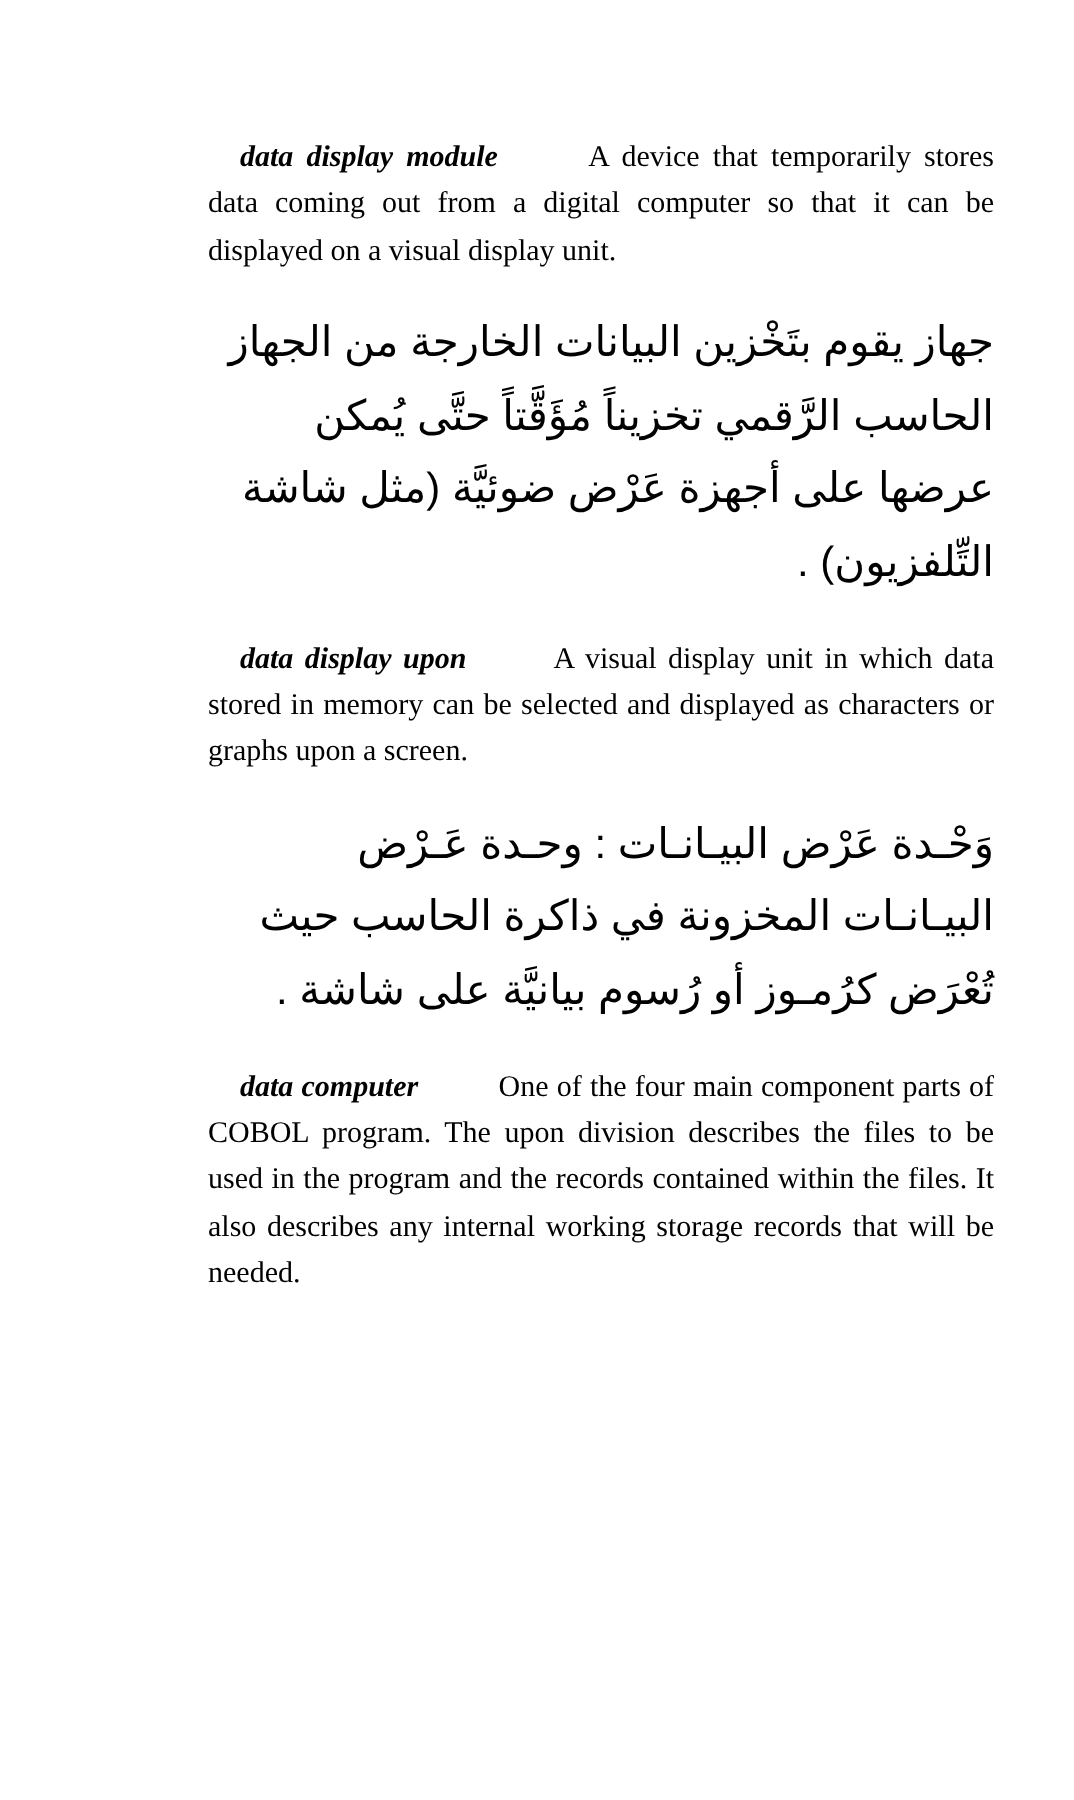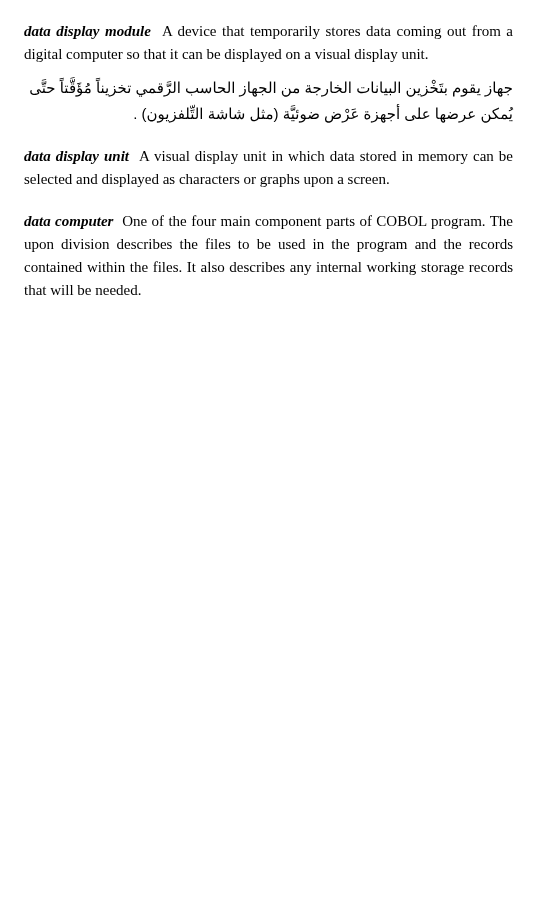--- a/index.html
+++ b/index.html
@@ -1,16 +1,16 @@
 <!DOCTYPE html>
 <html><head>
   <meta charset="utf-8">
   <style>
     * {
-      margin: 0;
+      margin: 16px;
       padding: 0;
       box-sizing: border-box;
     }
 
     body {
       width: 537px;
       min-height: 900px;
       background-color: #ffffff;
       font-family: 'Times New Roman', Times, serif;
       padding: 20px 24px;
@@ -27,21 +27,21 @@
       text-align: justify;
       margin-bottom: 8px;
     }
 
     .entry-term {
       font-weight: bold;
       font-style: italic;
     }
 
     .arabic-text {
-      font-size: 15px;
+      font-size: 21px;
       line-height: 1.75;
       text-align: right;
       direction: rtl;
       margin-bottom: 8px;
       font-family: 'Traditional Arabic', 'Arial Unicode MS', Arial, serif;
     }
   </style>
 </head>
 <body>
 
@@ -50,23 +50,24 @@
   <div class="entry">
     <p class="english-def">
       <span class="entry-term">data display module</span>
       &nbsp;<span>A device that temporarily stores data coming out from a digital computer so that it can be displayed on a visual display unit.</span>
     </p>
     <p class="arabic-text">جهاز يقوم بتَخْزين البيانات الخارجة من الجهاز الحاسب الرَّقمي تخزيناً مُؤَقَّتاً حتَّى يُمكن عرضها على أجهزة عَرْض ضوئيَّة (مثل شاشة التِّلفزيون) .</p>
   </div>
 
   <div class="entry">
     <p class="english-def">
-      <span class="entry-term">data display unit</span>
+      <span class="entry-term">data display upon</span>
       &nbsp;<span>A visual display unit in which data stored in memory can be selected and displayed as characters or graphs upon a screen.</span>
     </p>
+    <p class="arabic-text">وَحْـدة عَرْض البيـانـات : وحـدة عَـرْض البيـانـات المخزونة في ذاكرة الحاسب حيث تُعْرَض كرُمـوز أو رُسوم بيانيَّة على شاشة .</p>
   </div>
 
   <div class="entry">
     <p class="english-def">
       <span class="entry-term">data computer</span>
       &nbsp;<span>One of the four main component parts of COBOL program. The upon division describes the files to be used in the program and the records contained within the files. It also describes any internal working storage records that will be needed.</span>
     </p>
   </div>
 </div>
 

